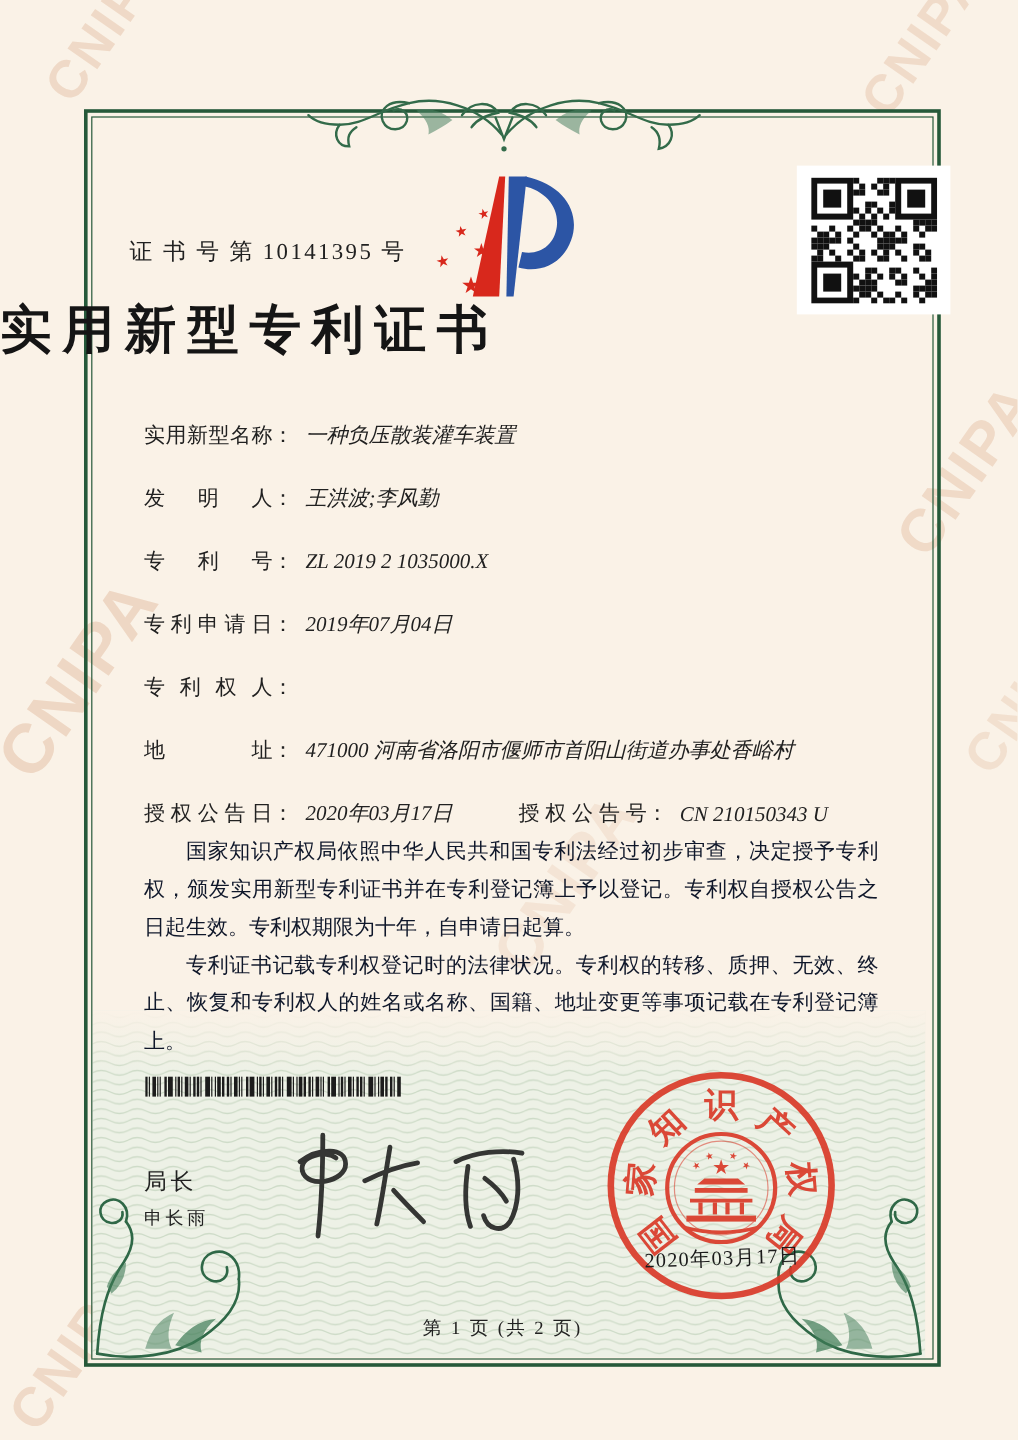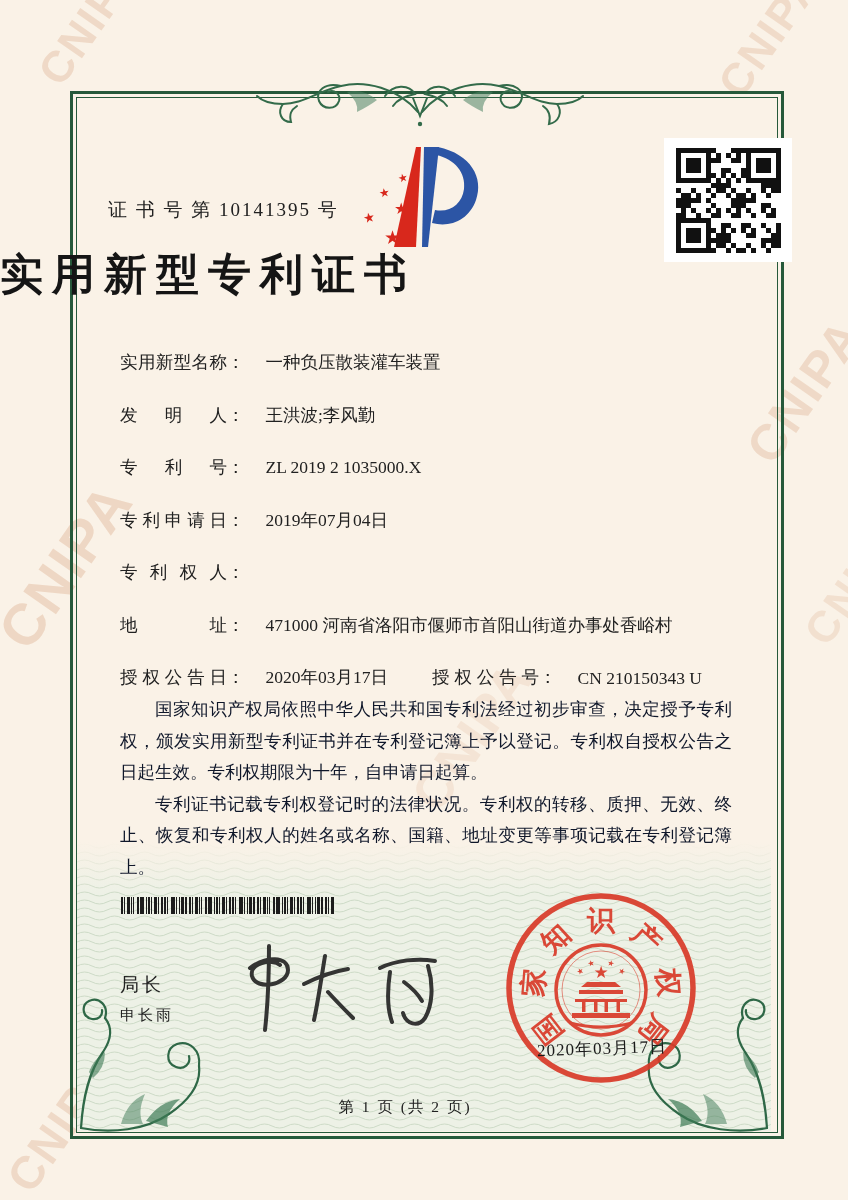--- a/index.html
+++ b/index.html
@@ -17,34 +17,34 @@
               background:linear-gradient(#faf2e7,rgba(250,242,231,0));}
   .certno{position:absolute;left:108px;top:157px;font-size:19px;letter-spacing:2px;margin-top:40px;}
   .logo{position:absolute;left:358px;top:144px;}
   .qrbox{position:absolute;left:664px;top:138px;width:128px;height:124px;background:#ffffff;}
   .qr{position:absolute;left:12px;top:10px;}
   .title{position:absolute;left:0;top:246px;width:848px;font-size:43px;
          font-weight:bold;letter-spacing:9px;color:#151515;}
   .fields{position:absolute;left:120px;top:350px;width:616px;font-size:17.5px;}
   .frow{display:flex;margin-bottom:30.5px;height:22px;align-items:baseline;}
   .flabel{flex:none;display:inline-block;width:107px;text-align:justify;text-align-last:justify;}
-  .fvalue{margin-left:21px;white-space:nowrap;}
+  .fvalue{margin-left:10px;white-space:nowrap;font-style:italic;}
   .grant-left{display:flex;width:312px;}
   .grant-right{display:flex;align-items:flex-end;}
   .paras{position:absolute;left:120px;top:694px;width:612px;font-size:17.5px;line-height:31.5px;
          text-align:justify;color:#0f172a;}
   .paras p{margin:0;text-indent:2em;}
   .barcode{position:absolute;left:121px;top:897px;}
   .role{position:absolute;left:120px;top:972px;font-size:19px;font-family:Liberation Mono, monospace;letter-spacing:3px;}
   .rname{position:absolute;left:120px;top:1006px;font-size:15px;font-family:Liberation Serif, serif;letter-spacing:3px;}
   .sig{position:absolute;left:228px;top:938px;}
   .seal{position:absolute;left:501px;top:888px;}
   .sealdate{position:absolute;left:521px;top:1037px;width:162px;text-align:center;font-size:17px;
             color:#1a1a1a;transform:rotate(-2deg);letter-spacing:1px;}
-  .pageinfo{position:absolute;left:0;top:1097px;width:810px;text-align:center;font-size:15.5px;letter-spacing:2px;}
+  .pageinfo{position:absolute;left:14px;top:1097px;width:810px;text-align:center;font-size:15.5px;letter-spacing:2px;}
   .note{position:absolute;left:321px;top:1204px;width:168px;height:33px;background:#fffdf7;
         display:flex;align-items:center;justify-content:center;font-size:15.5px;letter-spacing:2px;}
   .flourish{position:absolute;}
   .mirror{transform:scaleX(-1);}
 </style>
 </head>
 <body>
 
 <div class="page">
 

